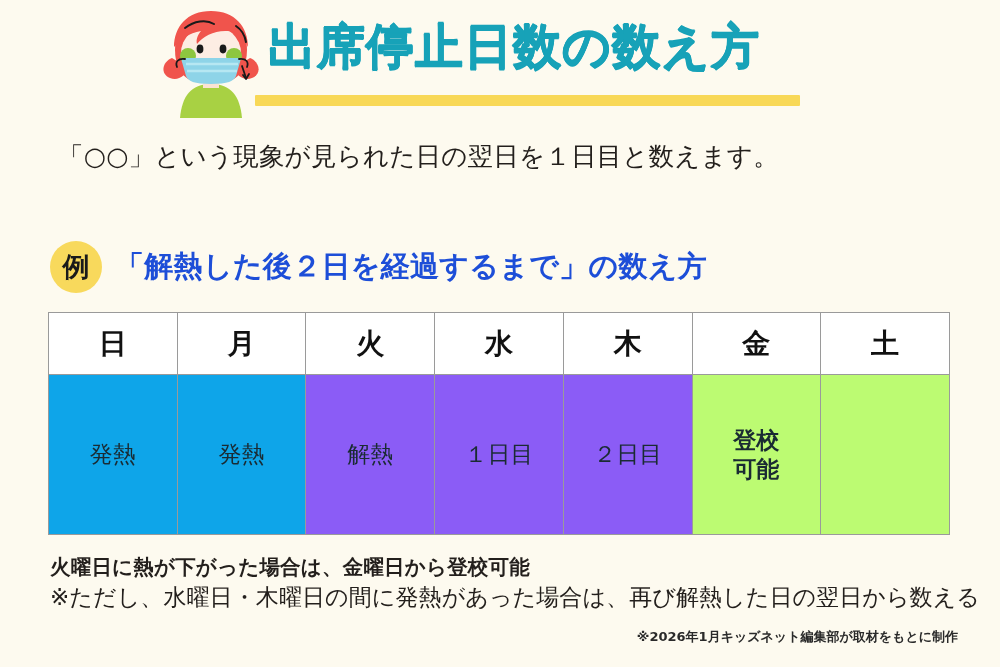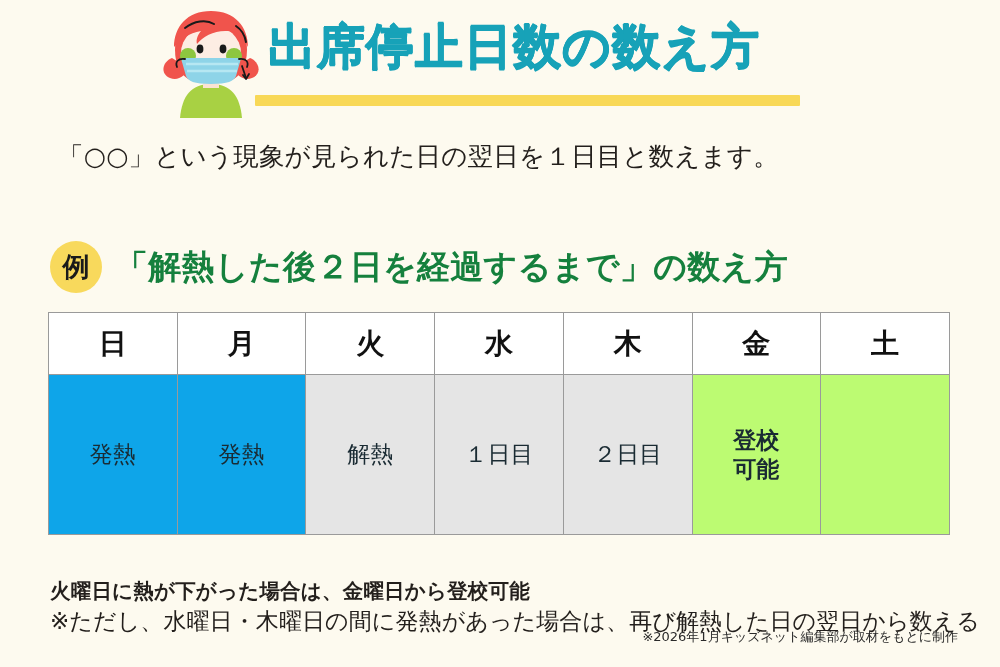--- a/index.html
+++ b/index.html
@@ -89,23 +89,23 @@
     display: flex;
     align-items: center;
     justify-content: center;
     font-size: 27px;
     font-weight: bold;
     color: #1A1A1A;
     flex: 0 0 auto;
   }
   #example-text {
     margin-left: 13px;
-    font-size: 33px;
-    font-weight: bold;
-    color: #15803d;
+    font-size: 29px;
+    font-weight: bold;
+    color: #1d4ed8;
     white-space: nowrap;
     letter-spacing: 0.3px;
   }
 
   
   #week-table {
     position: absolute;
     left: 48px;
     top: 312px;
     width: 902px;
@@ -124,54 +124,53 @@
     font-weight: bold;
     color: #111111;
   }
   #week-table .body-cell {
     height: 160px;
     font-size: 23px;
     color: #1A2B33;
     line-height: 1.25;
   }
   .fill-pink  { background: #0ea5e9; }
-  .fill-cyan  { background: #e5e5e5; }
+  .fill-cyan  { background: #8b5cf6; }
   .fill-green { background: #BCFB72; }
   .cell-strong { font-weight: bold; }
   .cell-text { display: inline-block; white-space: pre-line; }
 
   
   #notes {
     position: absolute;
     left: 50px;
     top: 552px;
     width: 910px;
   }
   #note-main {
     font-size: 20.5px;
     font-weight: bold;
     color: #231F1C;
     line-height: 30px;
     white-space: nowrap;
     letter-spacing: 0.2px;
-    margin-top: 24px;
   }
   #note-sub {
     font-size: 23px;
     color: #231F1C;
     line-height: 30px;
     white-space: nowrap;
     letter-spacing: 0.1px;
   }
   #credit {
     position: absolute;
     right: 42px;
     top: 628px;
     font-size: 13px;
-    font-weight: normal;
+    font-weight: bold;
     color: #2A2A2A;
     white-space: nowrap;
   }
 </style>
 </head>
 <body>
 
 <div id="header">
 
   <div id="title-underline"></div>

